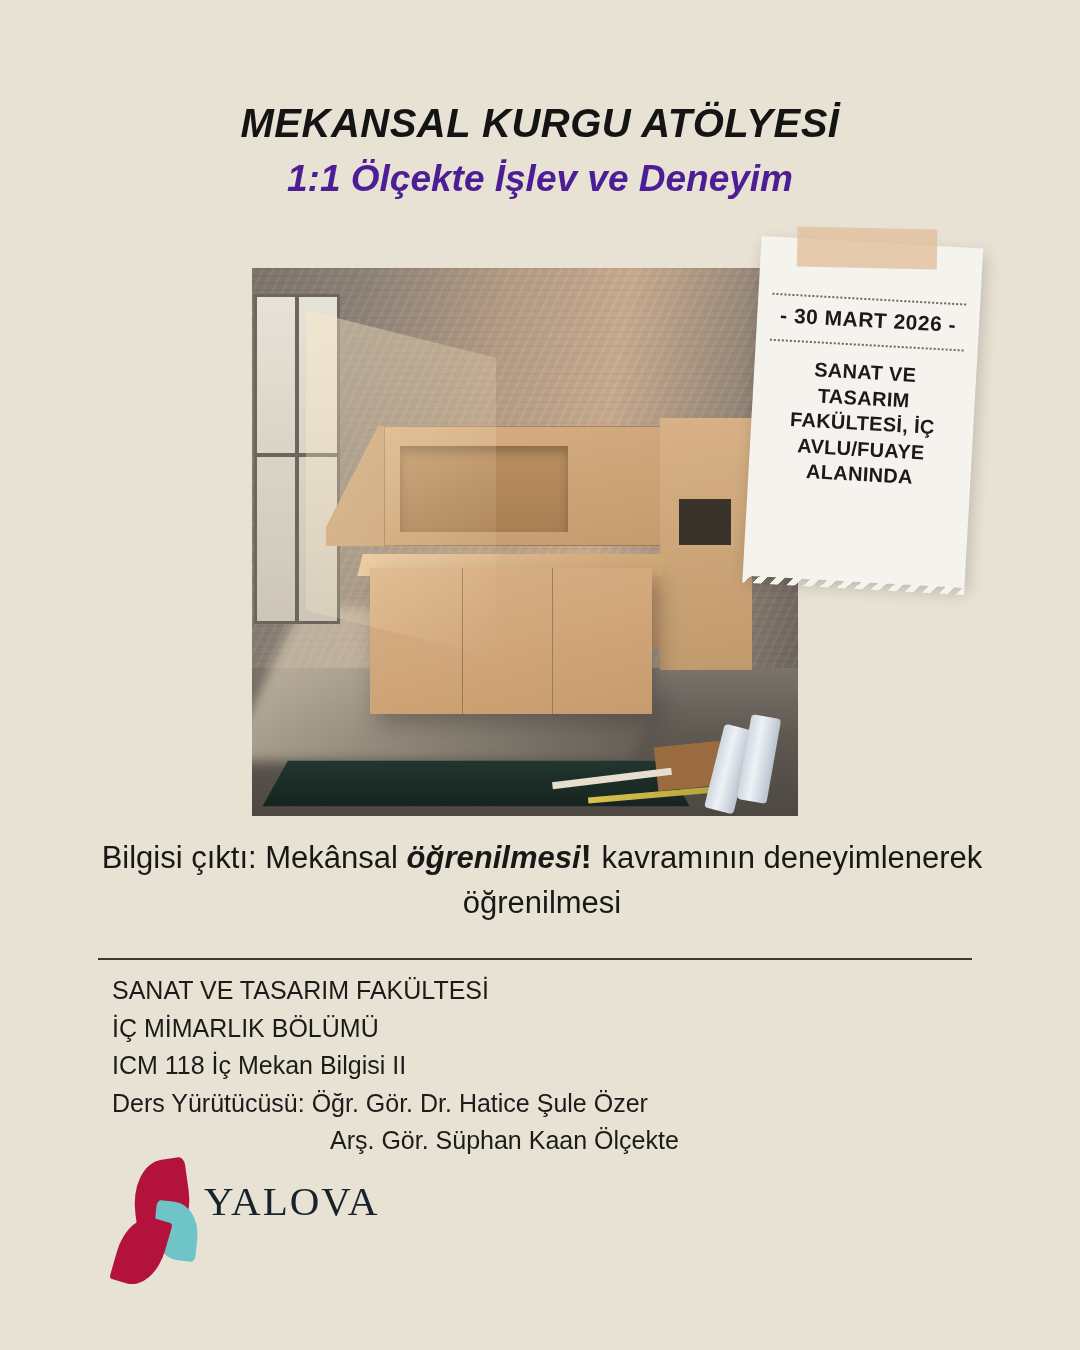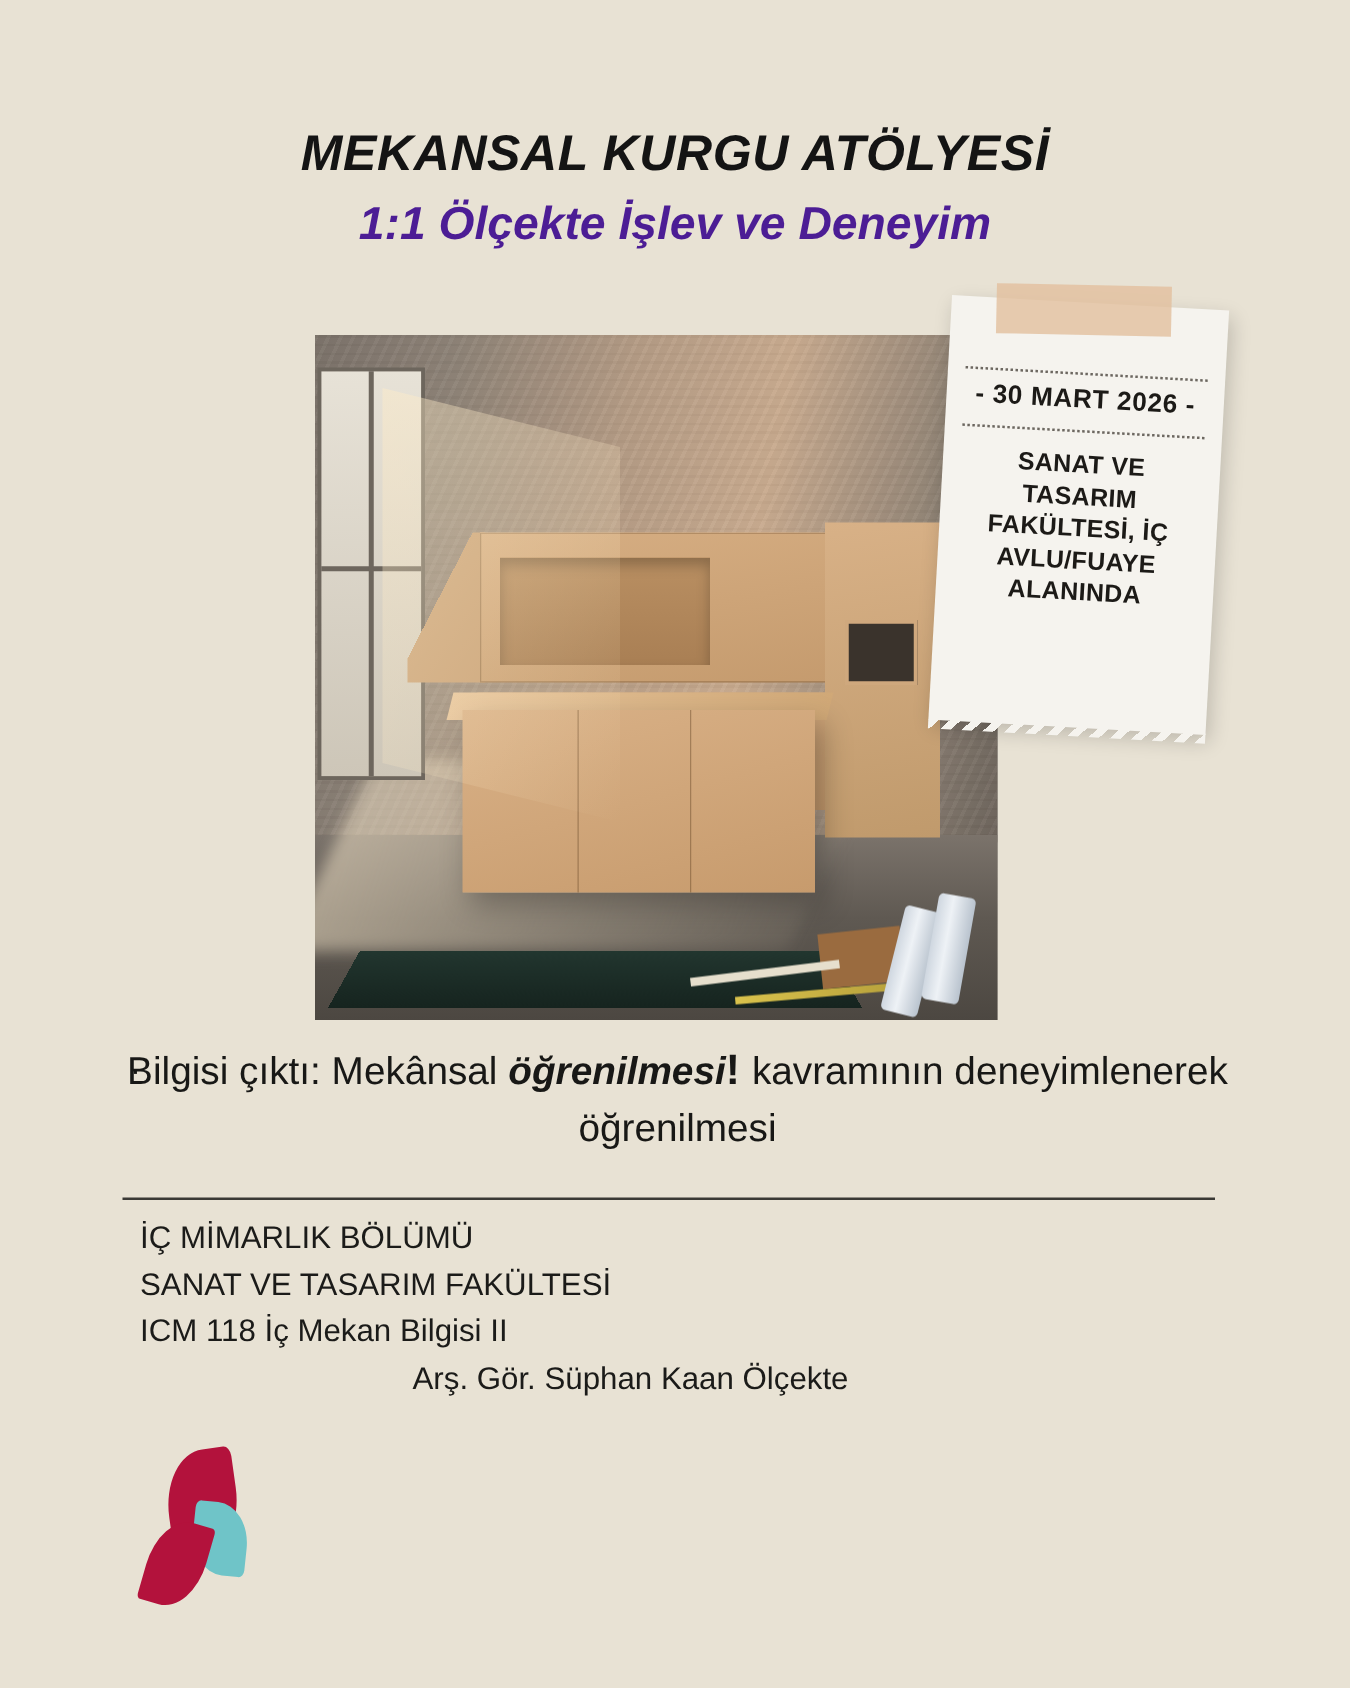--- a/index.html
+++ b/index.html
@@ -401,29 +401,31 @@
     <div class="receipt-body">SANAT VE TASARIM FAKÜLTESİ, İÇ AVLU/FUAYE ALANINDA</div>
   </div>
 
   <div class="caption">
     <span class="bullet">·</span><span>Bilgisi çıktı:  Mekânsal </span><b>öğrenilmesi</b><span class="excl">!</span><span> kavramının deneyimlenerek öğrenilmesi</span>
   </div>
 
   <div class="divider"></div>
 
   <div class="info">
+    <div>SANAT VE TASARIM FAKÜLTESİ</div>
     <div>İÇ MİMARLIK BÖLÜMÜ</div>
-    <div>SANAT VE TASARIM FAKÜLTESİ</div>
     <div>ICM 118 İç Mekan Bilgisi II</div>
+    <div>Ders Yürütücüsü: Öğr. Gör. Dr. Hatice Şule Özer</div>
     <div class="indent">Arş. Gör. Süphan Kaan Ölçekte</div>
   </div>
 
   <div class="logo">
     <div class="logo-mark">
       <div class="leaf-red"></div>
       <div class="leaf-teal"></div>
       <div class="leaf-stem"></div>
     </div>
     <div class="logo-text">
+      <div>YALOVA</div>
     </div>
   </div>
 
 </div>
 
 </body></html>

